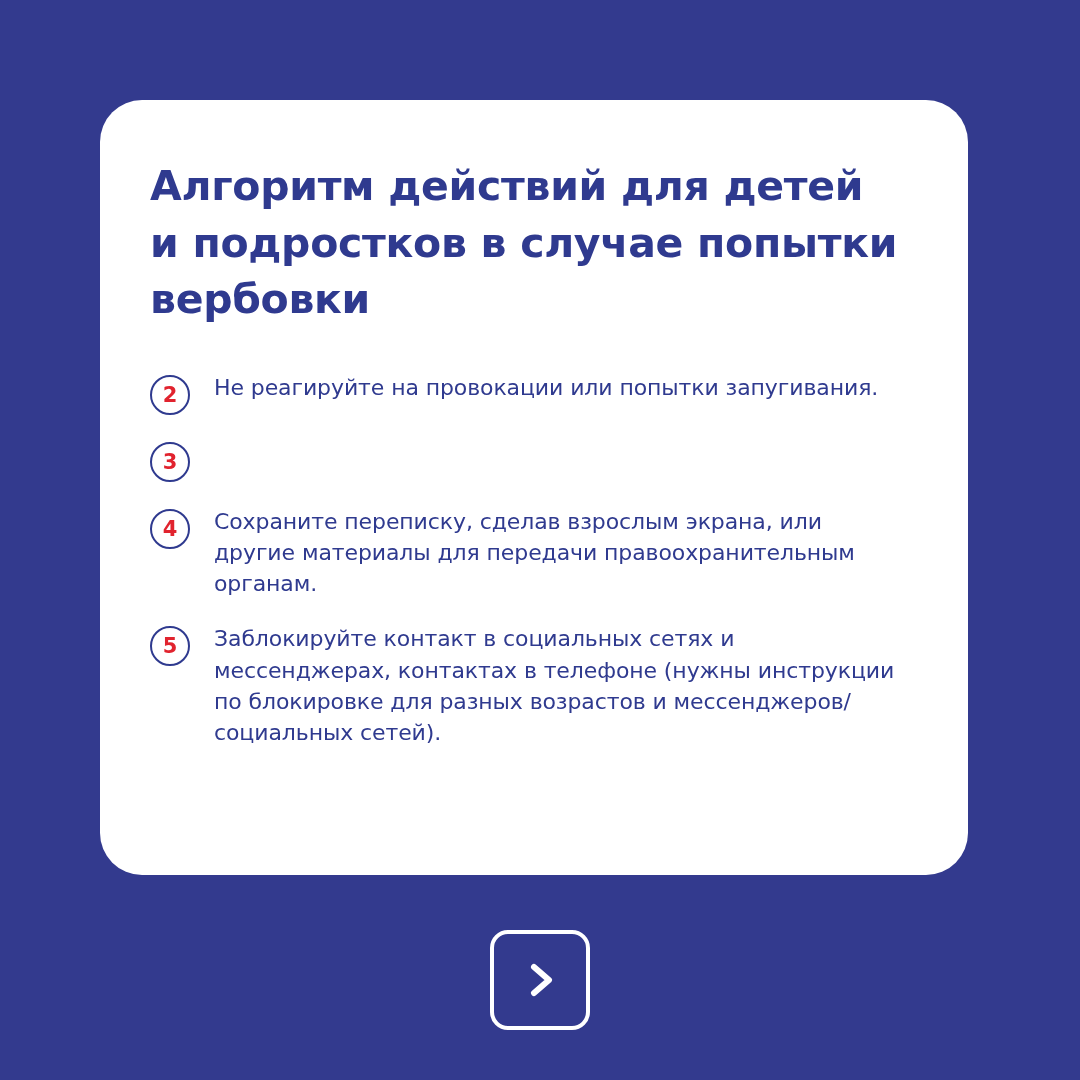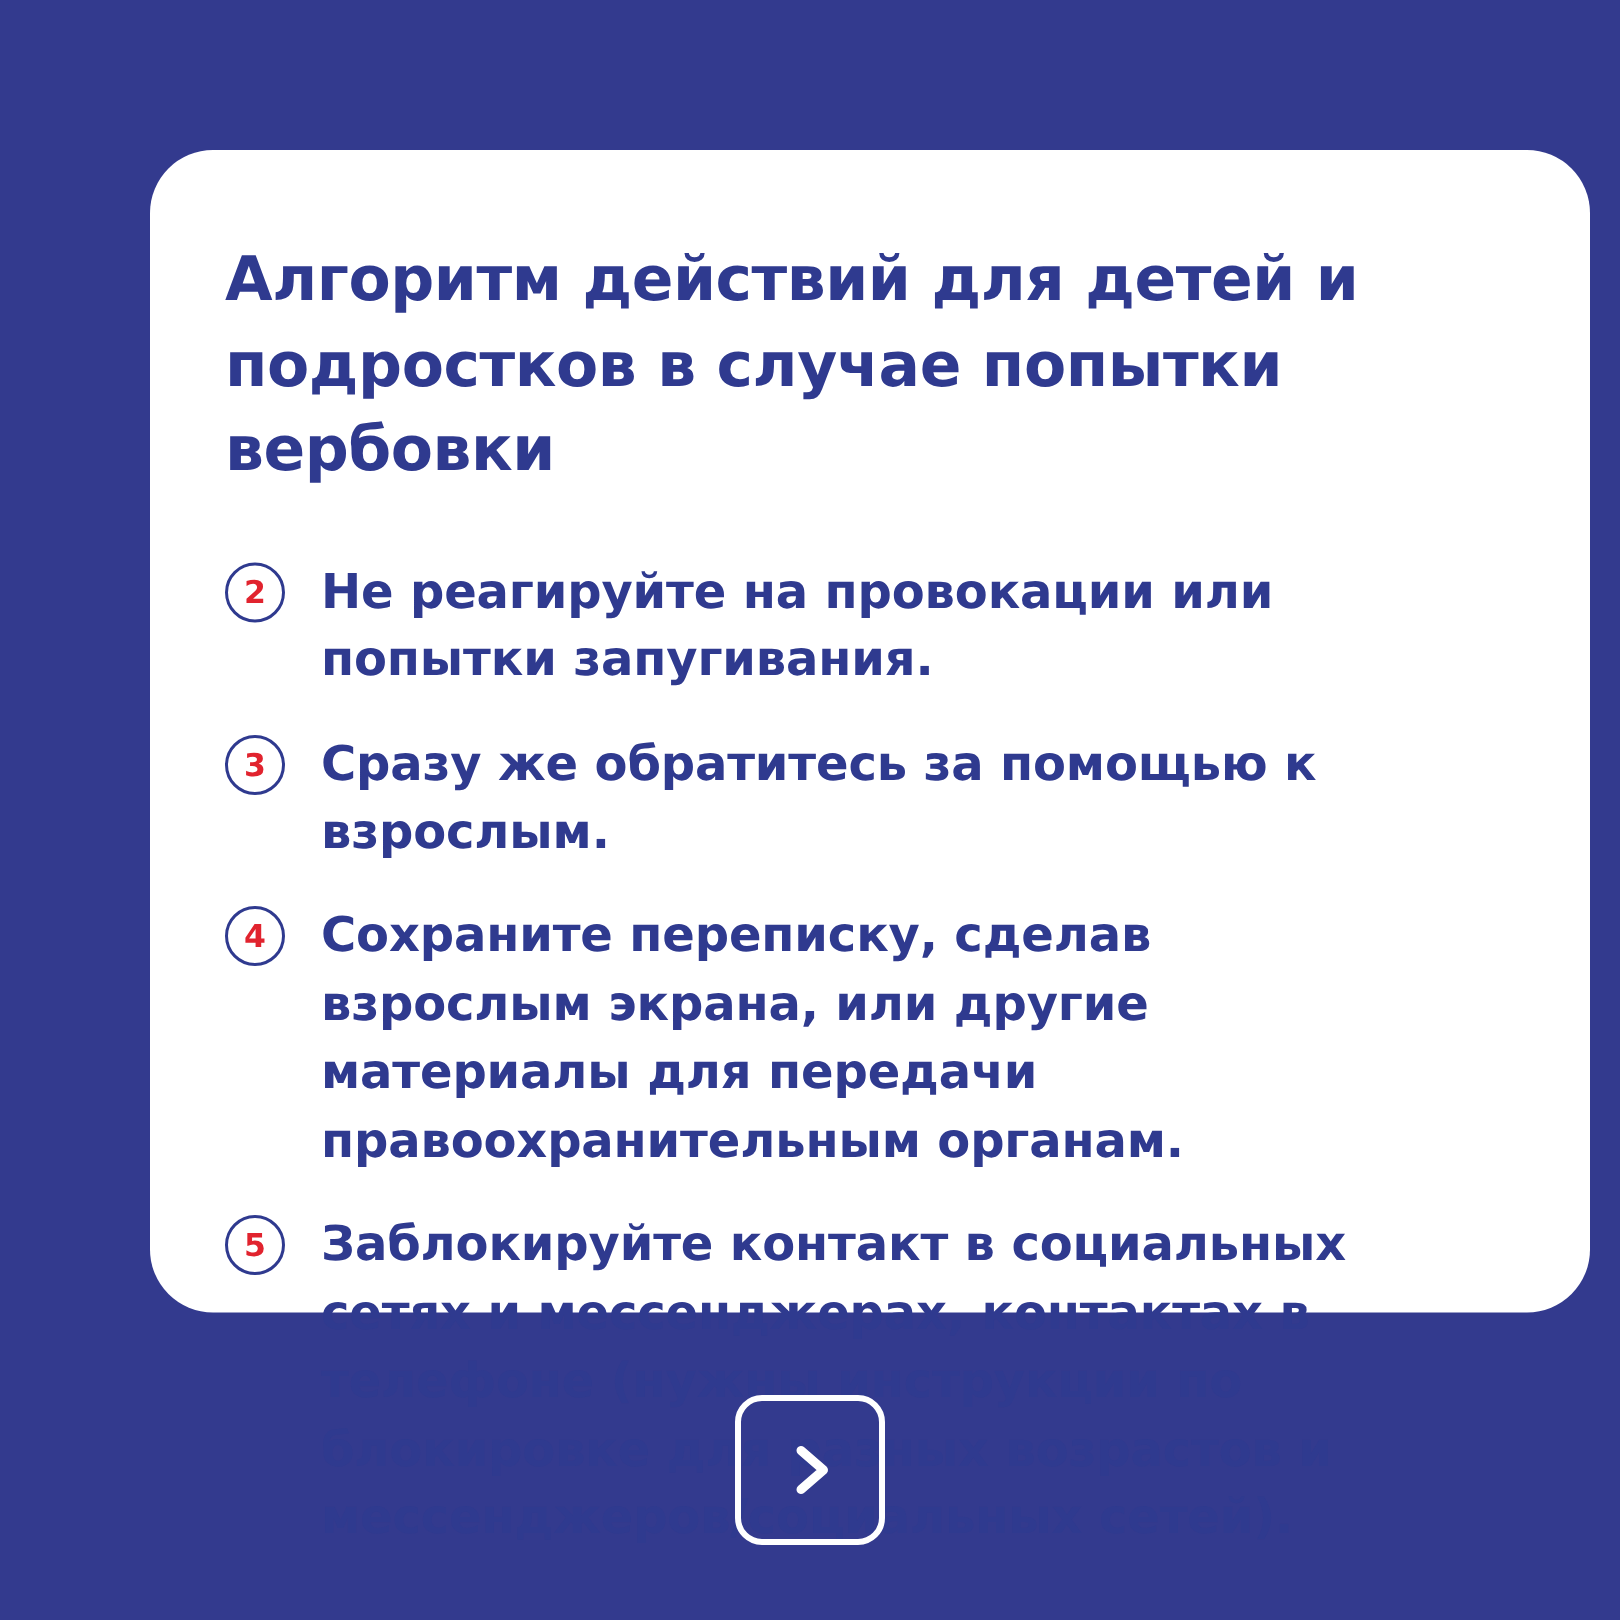--- a/index.html
+++ b/index.html
@@ -16,21 +16,21 @@
   .page {
     position: relative;
     width: 1080px;
     height: 1080px;
     box-sizing: border-box;
   }
   .card {
     position: absolute;
     left: 100px;
     top: 100px;
-    width: 960px;
+    width: 868px;
     height: 775px;
     background: #ffffff;
     border-radius: 42px;
     box-sizing: border-box;
     padding: 58px 64px 40px 50px;
   }
   .card-title {
     color: #2f3a8f;
     font-size: 41px;
     line-height: 1.38;
@@ -63,23 +63,23 @@
     font-weight: 700;
     display: flex;
     align-items: center;
     justify-content: center;
     margin-right: 24px;
     margin-top: 3px;
     box-sizing: border-box;
   }
   .step-text {
     color: #2f3a8f;
-    font-size: 32px;
+    font-size: 22px;
     line-height: 1.42;
-    font-weight: 700;
+    font-weight: 400;
     letter-spacing: -0.1px;
     max-width: 720px;
   }
   .nav-next {
     position: absolute;
     left: 490px;
     top: 930px;
     width: 100px;
     height: 100px;
     border: 4px solid #ffffff;
@@ -101,21 +101,20 @@
   <div class="card">
     <h1 class="card-title">Алгоритм действий для детей и подростков в случае попытки вербовки</h1>
 
     <ul class="steps">
       <li class="step">
         <span class="step-num">2</span>
         <span class="step-text">Не реагируйте на провокации или попытки запугивания.</span>
       </li>
       <li class="step">
         <span class="step-num">3</span>
-        <span class="step-text">Сразу же обратитесь за помощью к взрослым.</span>
       </li>
       <li class="step">
         <span class="step-num">4</span>
         <span class="step-text">Сохраните переписку, сделав взрослым экрана, или другие материалы для передачи правоохранительным органам.</span>
       </li>
       <li class="step">
         <span class="step-num">5</span>
         <span class="step-text">Заблокируйте контакт в социальных сетях и мессенджерах, контактах в телефоне (нужны инструкции по блокировке для разных возрастов и мессенджеров/социальных сетей).</span>
       </li>
     </ul>

